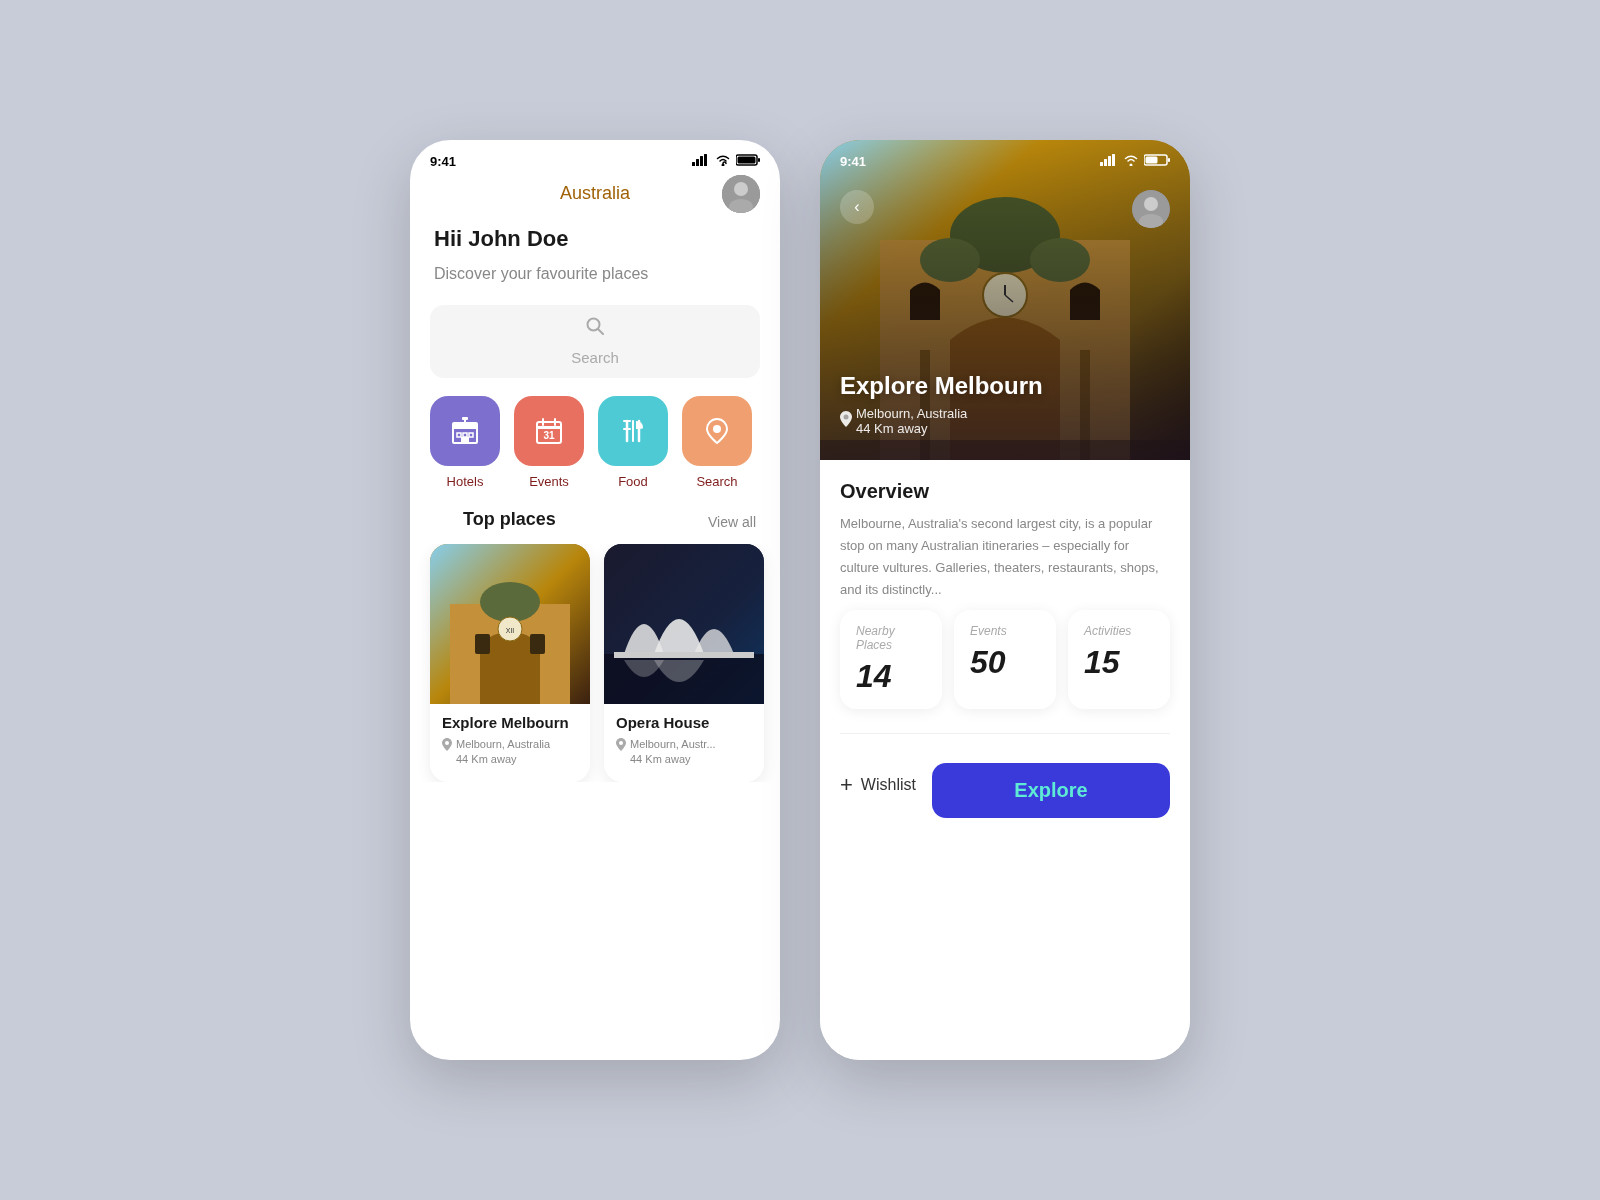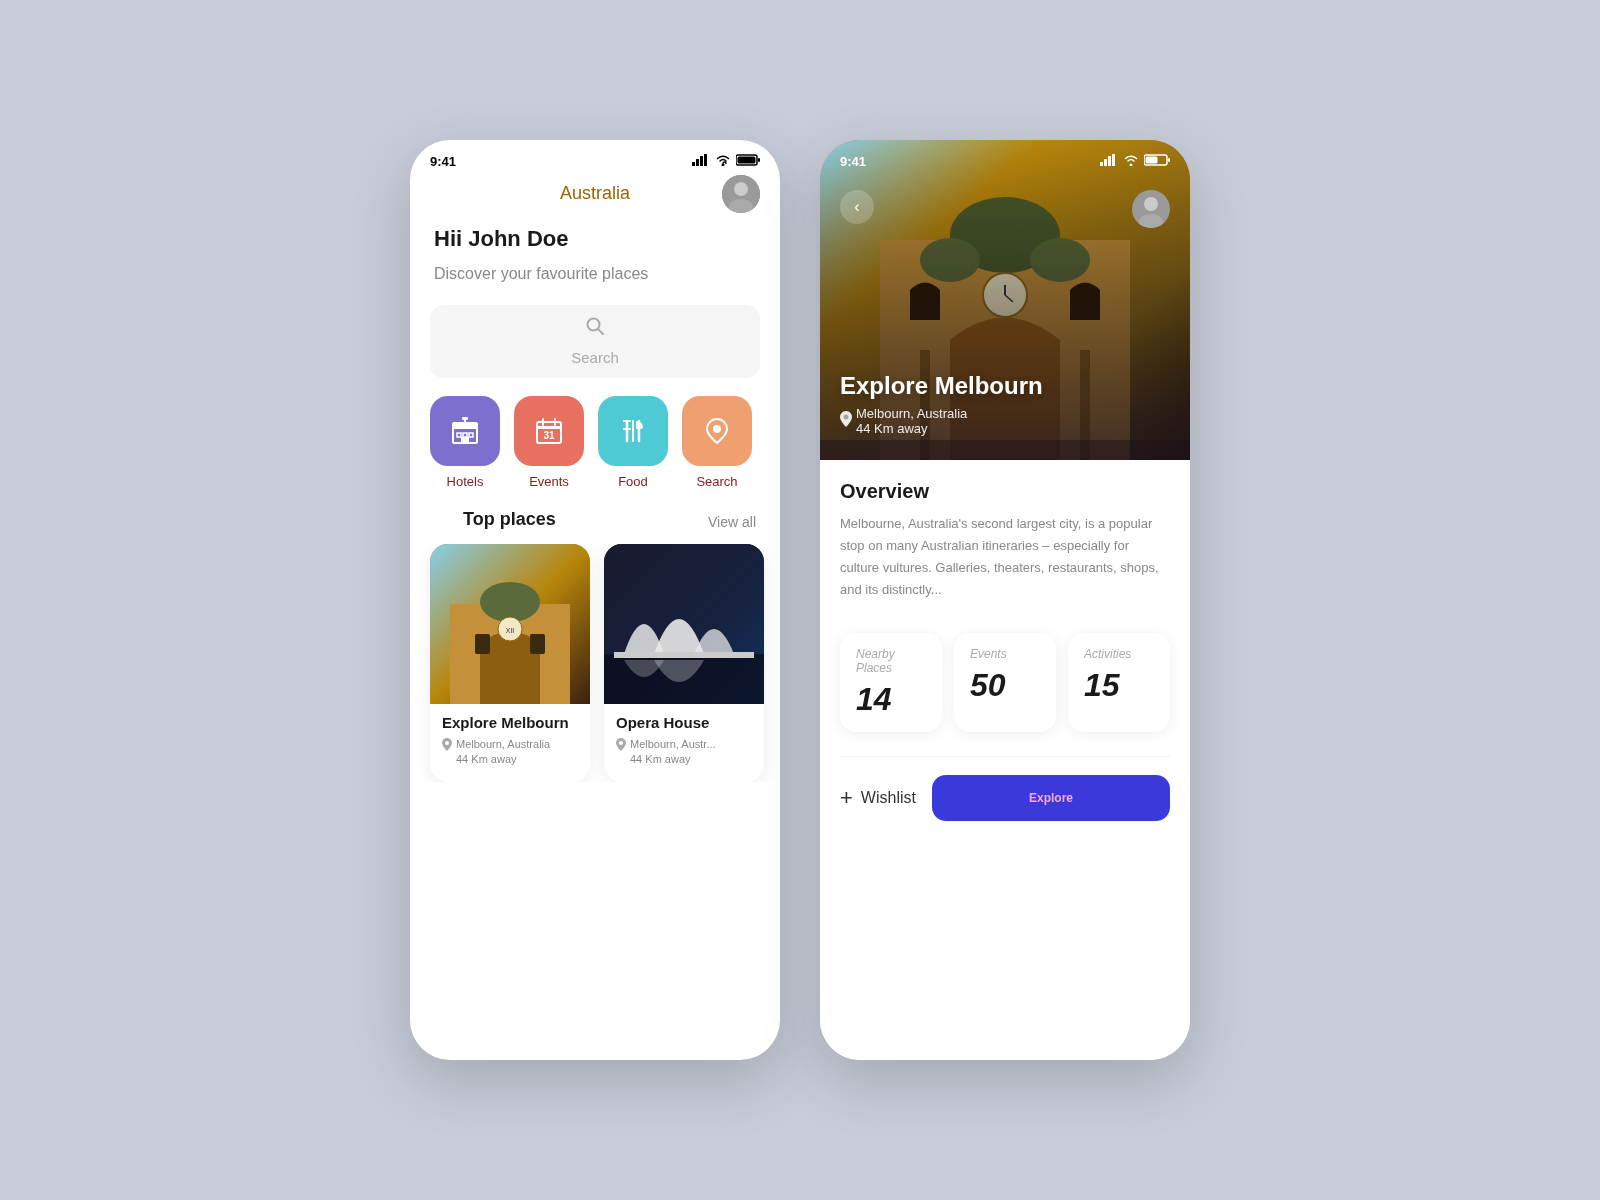--- a/index.html
+++ b/index.html
@@ -299,21 +299,21 @@
       font-size: 20px;
       font-weight: 700;
       color: #1a1a1a;
       margin-bottom: 10px;
     }
 
     .overview-text {
       font-size: 13px;
       color: #888;
       line-height: 1.7;
-      margin-bottom: 32px;
+      margin-bottom: 9px;
     }
 
     .stats-row {
       display: flex;
       gap: 12px;
       margin-bottom: 24px;
       font-style: italic;
     }
 
     .stat-card {
@@ -348,26 +348,27 @@
       align-items: center;
       gap: 8px;
       font-size: 16px;
       color: #333;
       font-weight: 500;
     }
 
     .explore-btn {
       flex: 1;
       background: #3a3adb;
-      color: #f9a8d4;
+      color: #5eead4;
       border-radius: 14px;
       padding: 16px;
       text-align: center;
-      font-size: 12px;
+      font-size: 20px;
       font-weight: 600;
+      margin-top: 11px;
     }
 
     .building-placeholder {
       width: 100%;
       height: 160px;
       position: relative;
       overflow: hidden;
     }
 
     .b1-bg {

